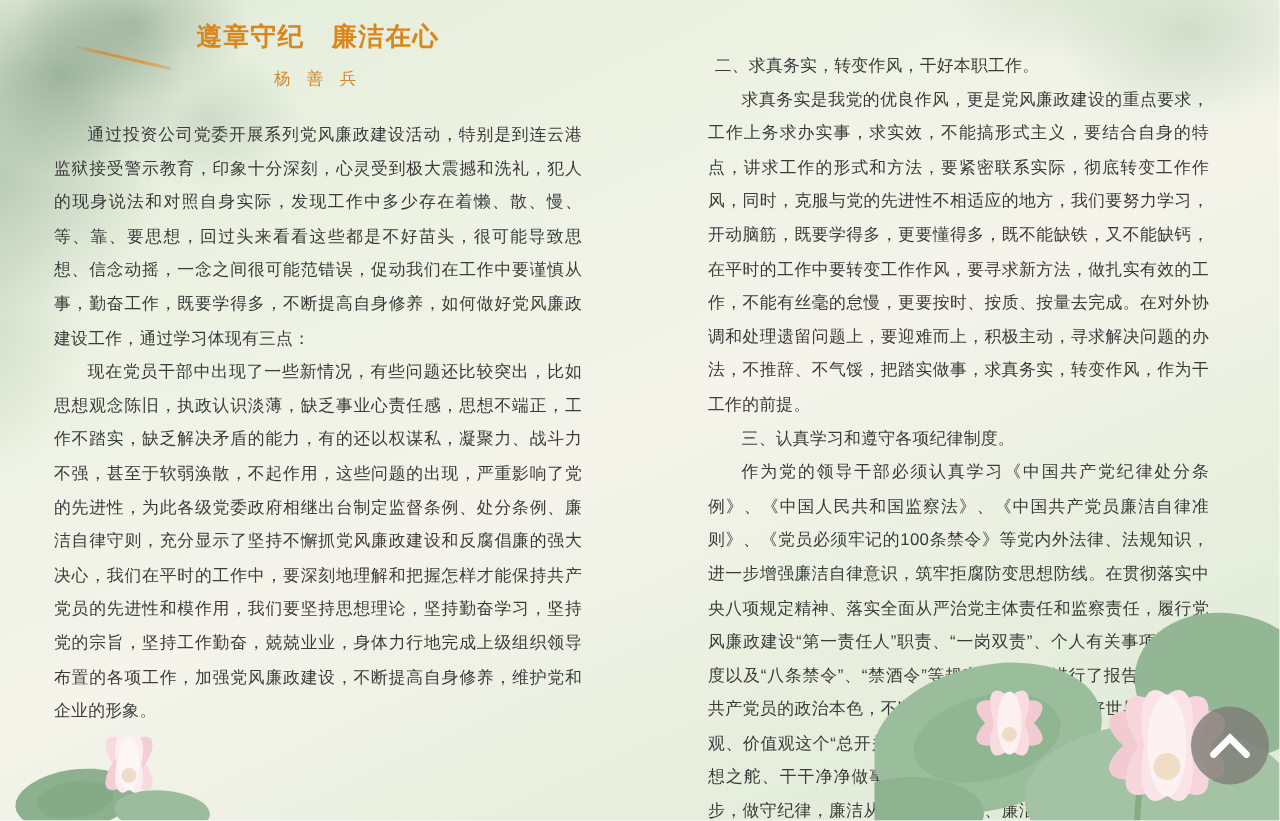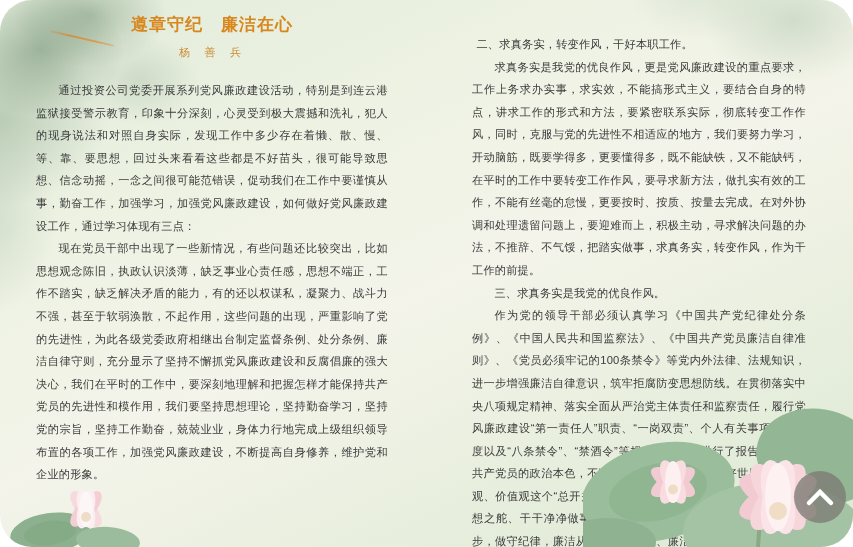--- a/index.html
+++ b/index.html
@@ -2,21 +2,20 @@
 <html><head>
 <meta charset="utf-8">
 <style>
   html,body{margin:0;padding:0;}
   .page{
     position:relative;
     width:853px;height:547px;
     overflow:hidden;
     font-family:"Liberation Sans", sans-serif;
     background:linear-gradient(155deg,#e1ebd9 0%,#edf2e3 28%,#f4f4ea 52%,#e7eedd 78%,#dbe9d3 100%);
-    border-radius:32px;
   }
   
   .blob-tl{
     position:absolute;left:-20px;top:-30px;width:260px;height:340px;
     background:
       radial-gradient(ellipse 120px 95px at 60px 80px, rgba(94,128,99,.50), transparent 70%),
       radial-gradient(ellipse 150px 120px at 20px 150px, rgba(124,156,126,.42), transparent 72%),
       radial-gradient(ellipse 110px 75px at 110px 45px, rgba(108,140,110,.45), transparent 70%),
       radial-gradient(ellipse 95px 130px at 5px 250px, rgba(148,174,148,.30), transparent 75%),
       radial-gradient(ellipse 80px 60px at 160px 110px, rgba(140,168,140,.28), transparent 75%);
@@ -38,21 +37,21 @@
   .col{position:absolute;top:0;}
   .col-left{left:36px;width:352px;top:14px;}
   .col-right{left:472px;width:334px;top:21px;}
   .doc-title{
     margin:0 0 9px 0;text-align:center;
     font-size:17px;font-weight:bold;line-height:22px;
     color:#d9861c;letter-spacing:1px;
   }
   .doc-author{
     margin:0 0 19px 0;text-align:center;
-    font-size:11px;color:#cc8b33;letter-spacing:4px;font-family:Liberation Mono, monospace;
+    font-size:11px;color:#cc8b33;letter-spacing:4px;
   }
   .para{
     margin:0;font-size:11.2px;line-height:22.6px;color:#3b3b3b;
     text-align:justify;text-indent:2em;letter-spacing:.2px;
   }
   .para.h2-indent{text-indent:.4em;margin-top:12px;}
   
   .lotus-br{position:absolute;right:0;bottom:0;pointer-events:none;}
   .lotus-bl{position:absolute;left:8px;bottom:0;pointer-events:none;}
   
@@ -69,28 +68,28 @@
 
 <div class="page">
 
   <div class="blob-tl"></div>
   <div class="blob-tr"></div>
   <div class="brush-line"></div>
 
   <div class="col col-left">
     <h1 class="doc-title">遵章守纪　廉洁在心</h1>
     <div class="doc-author">杨 善 兵</div>
-    <p class="para">通过投资公司党委开展系列党风廉政建设活动，特别是到连云港监狱接受警示教育，印象十分深刻，心灵受到极大震撼和洗礼，犯人的现身说法和对照自身实际，发现工作中多少存在着懒、散、慢、等、靠、要思想，回过头来看看这些都是不好苗头，很可能导致思想、信念动摇，一念之间很可能范错误，促动我们在工作中要谨慎从事，勤奋工作，加强学习，加强党风廉政建设，如何做好党风廉政建设工作，通过学习体现有三点：</p>
+    <p class="para">通过投资公司党委开展系列党风廉政建设活动，特别是到连云港监狱接受警示教育，印象十分深刻，心灵受到极大震撼和洗礼，犯人的现身说法和对照自身实际，发现工作中多少存在着懒、散、慢、等、靠、要思想，回过头来看看这些都是不好苗头，很可能导致思想、信念动摇，一念之间很可能范错误，促动我们在工作中要谨慎从事，勤奋工作，既要学得多，不断提高自身修养，如何做好党风廉政建设工作，通过学习体现有三点：</p>
     <p class="para">现在党员干部中出现了一些新情况，有些问题还比较突出，比如思想观念陈旧，执政认识淡薄，缺乏事业心责任感，思想不端正，工作不踏实，缺乏解决矛盾的能力，有的还以权谋私，凝聚力、战斗力不强，甚至于软弱涣散，不起作用，这些问题的出现，严重影响了党的先进性，为此各级党委政府相继出台制定监督条例、处分条例、廉洁自律守则，充分显示了坚持不懈抓党风廉政建设和反腐倡廉的强大决心，我们在平时的工作中，要深刻地理解和把握怎样才能保持共产党员的先进性和模作用，我们要坚持思想理论，坚持勤奋学习，坚持党的宗旨，坚持工作勤奋，兢兢业业，身体力行地完成上级组织领导布置的各项工作，加强党风廉政建设，不断提高自身修养，维护党和企业的形象。</p>
   </div>
 
   <div class="col col-right">
     <p class="para h2-indent">二、求真务实，转变作风，干好本职工作。</p>
     <p class="para">求真务实是我党的优良作风，更是党风廉政建设的重点要求，工作上务求办实事，求实效，不能搞形式主义，要结合自身的特点，讲求工作的形式和方法，要紧密联系实际，彻底转变工作作风，同时，克服与党的先进性不相适应的地方，我们要努力学习，开动脑筋，既要学得多，更要懂得多，既不能缺铁，又不能缺钙，在平时的工作中要转变工作作风，要寻求新方法，做扎实有效的工作，不能有丝毫的怠慢，更要按时、按质、按量去完成。在对外协调和处理遗留问题上，要迎难而上，积极主动，寻求解决问题的办法，不推辞、不气馁，把踏实做事，求真务实，转变作风，作为干工作的前提。</p>
-    <p class="para">三、求真务实是我党的优良作风。</p>
+    <p class="para">三、认真学习和遵守各项纪律制度。</p>
     <p class="para">作为党的领导干部必须认真学习《中国共产党纪律处分条例》、《中国人民共和国监察法》、《中国共产党员廉洁自律准则》、《党员必须牢记的100条禁令》等党内外法律、法规知识，进一步增强廉洁自律意识，筑牢拒腐防变思想防线。在贯彻落实中央八项规定精神、落实全面从严治党主体责任和监察责任，履行党风廉政建设“第一责任人”职责、“一岗双责”、个人有关事项报告制度以及“八条禁令”、“禁酒令”等规定执行情况进行了报告。在永葆共产党员的政治本色，不断加强自身党性锤炼，把好世界观、人生观、价值观这个“总开关”要筑牢信仰之基、补足精神之钙、把稳思想之舵、干干净净做事，清清白白做人，才能确保走好人生每一步，做守纪律，廉洁从政、廉洁用权、廉洁修身、廉洁担当的新时代国人。</p>
   </div>
 
   <svg class="lotus-bl" width="150" height="72" viewBox="0 0 150 72">
     <ellipse cx="42" cy="58" rx="40" ry="20" fill="#8db08e" transform="rotate(-8 42 58)"></ellipse>
     <ellipse cx="42" cy="58" rx="26" ry="12" fill="#7da57f" opacity=".55" transform="rotate(-8 42 58)"></ellipse>
     <ellipse cx="100" cy="66" rx="32" ry="14" fill="#9cbd9d" transform="rotate(4 100 66)"></ellipse>
     <g transform="translate(78,34)">
       <ellipse rx="9" ry="22" fill="#f6dade" transform="rotate(-40)"></ellipse>
       <ellipse rx="9" ry="22" fill="#f3ced5" transform="rotate(40)"></ellipse>

